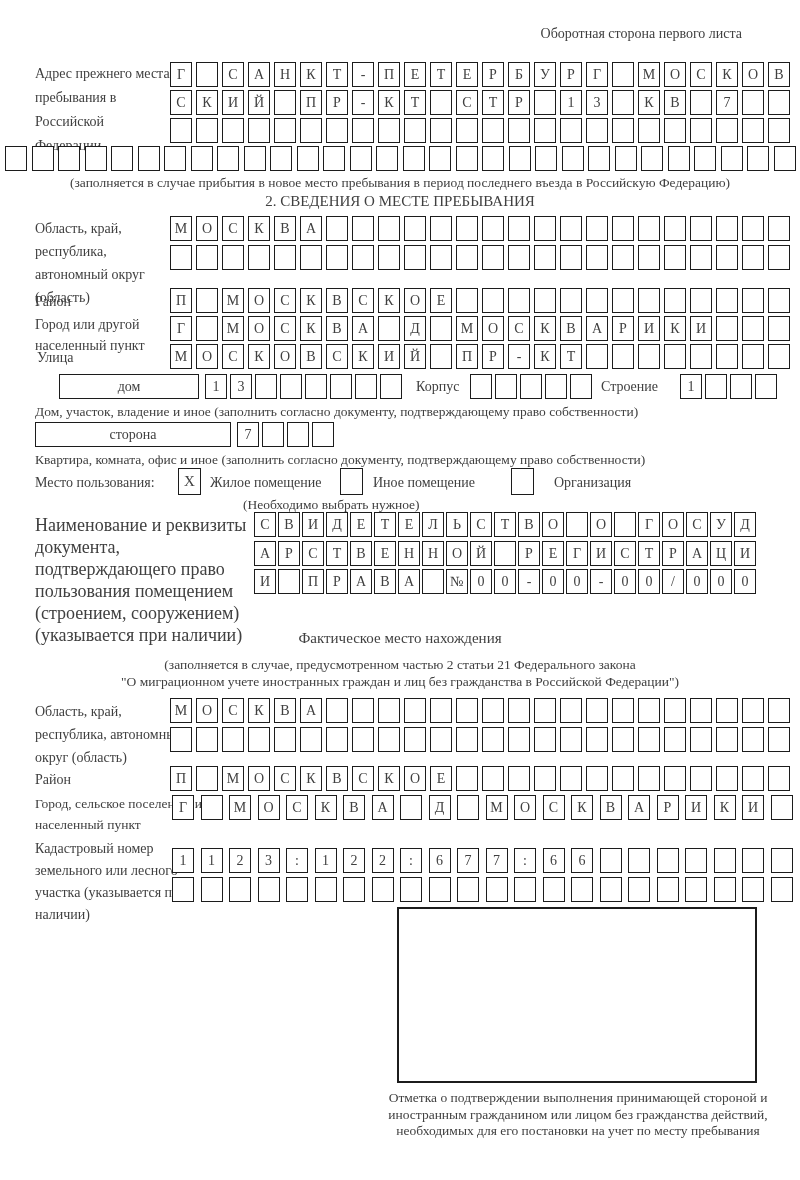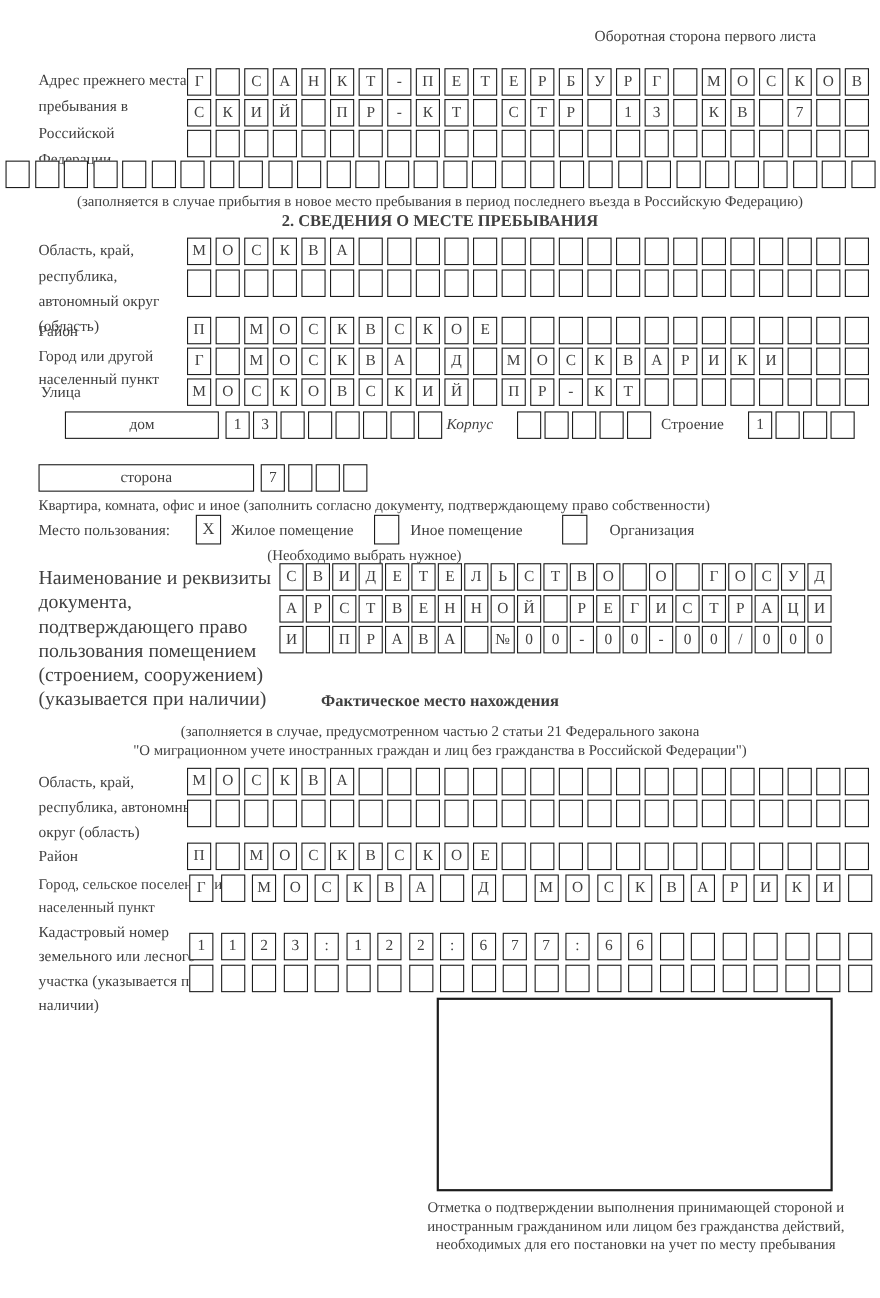--- a/index.html
+++ b/index.html
@@ -3,21 +3,21 @@
 <meta charset="utf-8">
 <style>
   html,body{margin:0;padding:0;background:#fff;}
   .page{
     position:relative;width:800px;height:1180px;background:#ffffff;
     font-family:"Liberation Serif","DejaVu Serif",serif;color:#404040;overflow:hidden;
   }
   .abs{position:absolute;}
   .lbl{font-size:14px;line-height:23px;}
   .cap{font-size:13.5px;line-height:17px;}
-  .title{font-size:15px;font-weight:bold;}
+  .title{font-size:15px;font-weight:normal;}
   .center{text-align:center;width:800px;left:0;}
   .cellrow{display:flex;align-items:flex-start;}
   .cell{
     box-sizing:border-box;flex:0 0 auto;width:22px;height:25px;
     border:1.6px solid #1c1c1c;display:flex;align-items:center;justify-content:center;
     font-size:14px;line-height:1;background:#fff;
   }
   .g24{column-gap:4px;}
   .g30{column-gap:4.5px;}
   .g21{column-gap:2px;}
@@ -299,35 +299,36 @@
   <div class="abs cellrow g8" style="top:374px;left:205px;">
       <span class="cell">1</span>
       <span class="cell">3</span>
       <span class="cell"></span>
       <span class="cell"></span>
       <span class="cell"></span>
       <span class="cell"></span>
       <span class="cell"></span>
       <span class="cell"></span>
     </div>
-  <div class="abs lbl" style="top:375px;left:406px;font-style:italic;">Корпус</div>
+  <div class="abs lbl" style="top:375px;left:416px;">Корпус</div>
   <div class="abs cellrow g8" style="top:374px;left:470px;">
       <span class="cell"></span>
       <span class="cell"></span>
       <span class="cell"></span>
       <span class="cell"></span>
       <span class="cell"></span>
     </div>
   <div class="abs lbl" style="top:375px;left:601px;">Строение</div>
   <div class="abs cellrow g8" style="top:374px;left:680px;">
       <span class="cell">1</span>
       <span class="cell"></span>
       <span class="cell"></span>
       <span class="cell"></span>
     </div>
+  <div class="abs cap" style="top:403px;left:35px;width:740px;">Дом, участок, владение и иное (заполнить согласно документу, подтверждающему право собственности)</div>
 
   <div class="abs widebox" style="top:422px;left:35px;width:196px;">
     <span>сторона</span>
   </div>
   <div class="abs cellrow g8" style="top:422px;left:237px;">
       <span class="cell">7</span>
       <span class="cell"></span>
       <span class="cell"></span>
       <span class="cell"></span>
     </div>

